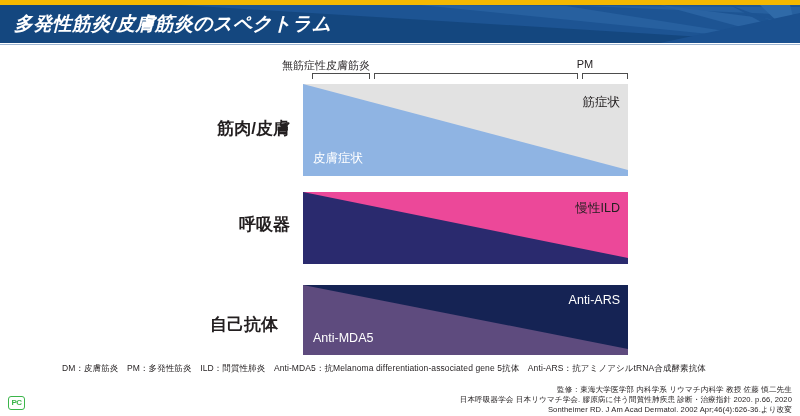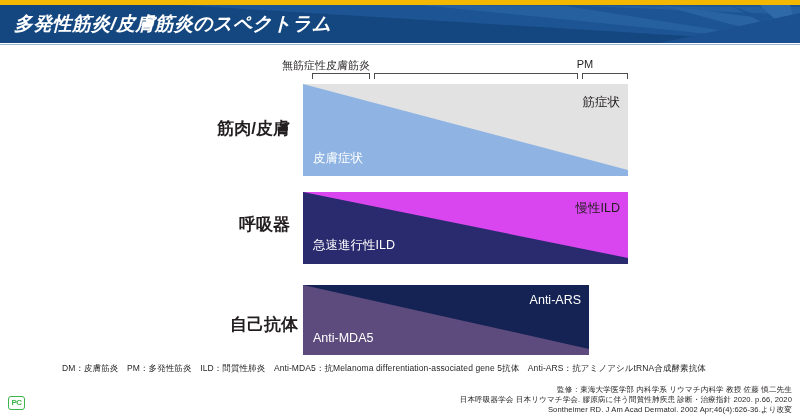--- a/index.html
+++ b/index.html
@@ -209,31 +209,30 @@
 <div class="band" style="left:303px; top:84px; width:325px; height:92px; background:#e2e2e2;text-decoration:underline;">
   <svg class="band-wedge" viewBox="0 0 325 92" preserveAspectRatio="none">
     <polygon points="0,0 0,92 325,92 325,86" fill="#8fb4e3"></polygon>
   </svg>
   <div class="band-text top-right" style="top:10px; color:#231f20;">筋症状</div>
   <div class="band-text bottom-left" style="bottom:9px; color:#ffffff;">皮膚症状</div>
 </div>
 
 <div class="row-label" style="left:180px; top:213px; width:110px;">呼吸器</div>
 
-<div class="band" style="left:303px; top:192px; width:325px; height:72px; background:#d946ef;">
+<div class="band" style="left:303px; top:192px; width:325px; height:72px; background:#ec4899;">
   <svg class="band-wedge" viewBox="0 0 325 72" preserveAspectRatio="none">
     <polygon points="0,0 0,72 325,72 325,66" fill="#2a2a6e"></polygon>
   </svg>
   <div class="band-text top-right" style="top:8px; color:#231f20;">慢性ILD</div>
-  <div class="band-text bottom-left" style="bottom:10px; color:#ffffff;">急速進行性ILD</div>
-</div>
-
-<div class="row-label" style="left:188px; top:313px; width:110px;">自己抗体</div>
-
-<div class="band" style="left:303px; top:285px; width:286px; height:70px; background:#152354;">
+</div>
+
+<div class="row-label" style="left:168px; top:313px; width:110px;">自己抗体</div>
+
+<div class="band" style="left:303px; top:285px; width:325px; height:70px; background:#152354;">
   <svg class="band-wedge" viewBox="0 0 325 70" preserveAspectRatio="none">
     <polygon points="0,0 0,70 325,70 325,64" fill="#5e4b7e"></polygon>
   </svg>
   <div class="band-text top-right" style="top:8px; color:#ffffff;">Anti-ARS</div>
   <div class="band-text bottom-left" style="bottom:10px; color:#ffffff;">Anti-MDA5</div>
 </div>
 
 <div class="footnote">DM：皮膚筋炎　PM：多発性筋炎　ILD：間質性肺炎　Anti-MDA5：抗Melanoma differentiation-associated gene 5抗体　Anti-ARS：抗アミノアシルtRNA合成酵素抗体</div>
 
 <div class="citation cit-1">監修：東海大学医学部 内科学系 リウマチ内科学 教授 佐藤 慎二先生</div>

